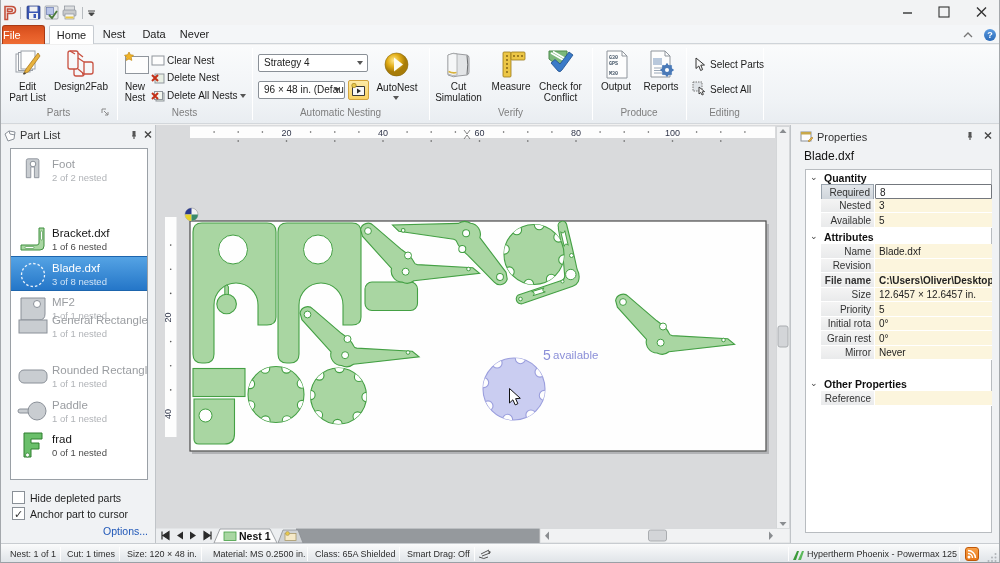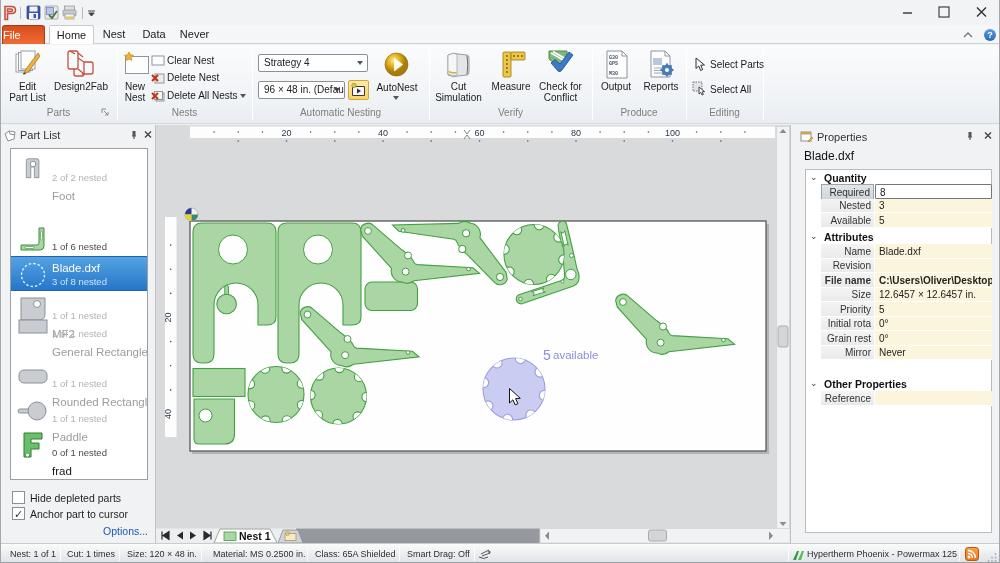--- a/index.html
+++ b/index.html
@@ -22,21 +22,21 @@
 .smalltxt{position:absolute;font-size:10px;color:#1c1c1c;white-space:nowrap;}
 .combo{position:absolute;background:#fff;border:1px solid #8a9097;border-radius:2px;font-size:10px;color:#222;line-height:16px;padding-left:5px;white-space:nowrap;overflow:hidden;}
 .carr{position:absolute;width:0;height:0;border-left:3.5px solid transparent;border-right:3.5px solid transparent;border-top:4px solid #555;}
 
 #partpanel{position:absolute;left:0;top:125px;width:156px;height:418px;background:#f0f2f4;border-right:1px solid #c0c4c8;}
 #canvasarea{position:absolute;left:156px;top:125px;width:634px;height:418px;background:#d9dadc;}
 #propspanel{position:absolute;left:790px;top:125px;width:210px;height:418px;background:#f0f2f4;border-left:1px solid #c0c4c8;}
 
 #plbox{position:absolute;left:10px;top:23px;width:138px;height:332px;background:#fff;border:1px solid #9aa0a6;overflow:hidden;}
 .pli{position:absolute;left:0;width:136px;height:34.4px;}
-.pli .t1{position:absolute;left:41px;top:5px;font-size:11.5px;white-space:nowrap;margin-top:32px;}
+.pli .t1{position:absolute;left:41px;top:5px;font-size:11.5px;white-space:nowrap;}
 .pli .t2{position:absolute;left:41px;top:19px;font-size:9.5px;white-space:nowrap;}
 .dep .t1{color:#9a9da1;} .dep .t2{color:#b0b3b7;}
 .act .t1{color:#161616;} .act .t2{color:#4a4a4a;}
 .cb{position:absolute;width:13px;height:13px;background:#fff;border:1px solid #8a9097;font-size:11px;line-height:12px;text-align:center;color:#333;}
 
 .prow{position:absolute;left:14px;width:187px;height:14.5px;}
 .plab{position:absolute;left:16px;top:0;width:53px;height:14.5px;background:linear-gradient(#f4f4f4,#e9eaeb);border-bottom:1px solid #fff;font-size:10px;color:#333;text-align:right;padding:1.5px 3px 0 0;}
 .pval{position:absolute;left:70px;top:0;width:117px;height:14.5px;background:#fcf5dd;border-bottom:1px solid #fff;font-size:10px;color:#222;padding:1.5px 0 0 4px;white-space:nowrap;overflow:hidden;}
 .psec{position:absolute;left:0;width:187px;height:14.5px;font-size:10.5px;font-weight:bold;color:#111;}
 

